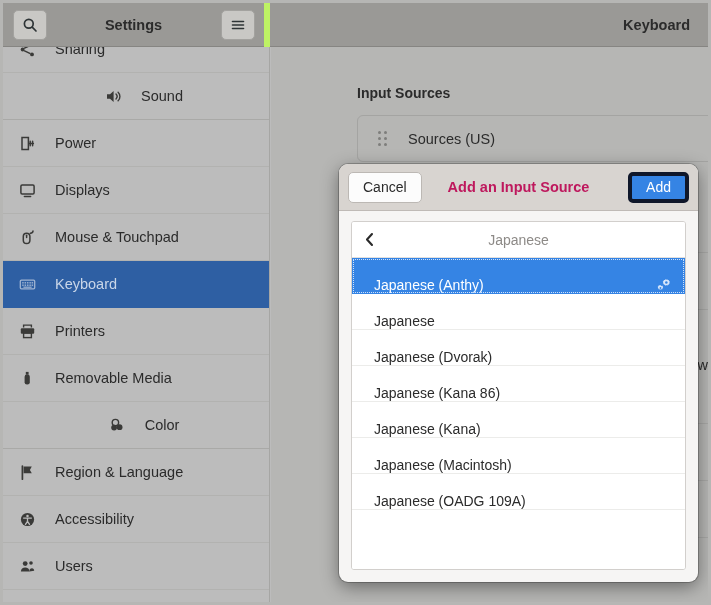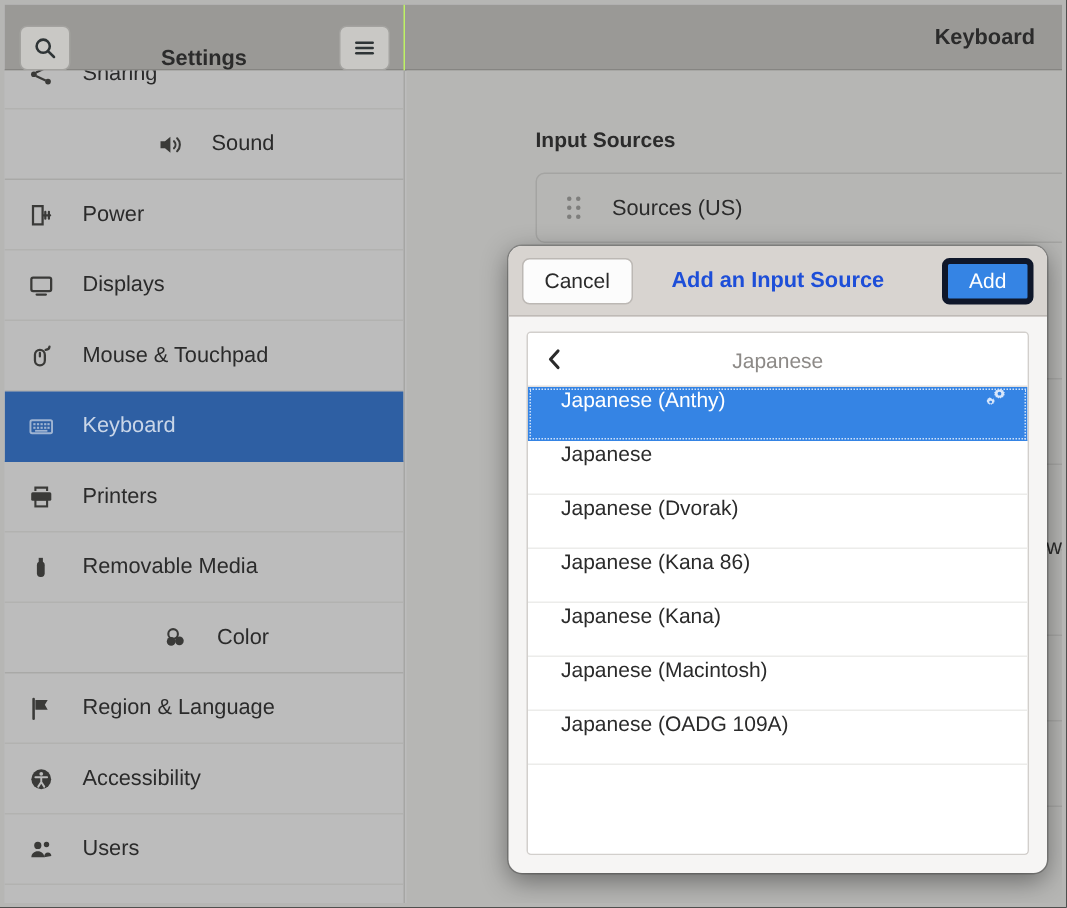--- a/index.html
+++ b/index.html
@@ -30,22 +30,22 @@
     position: absolute;
     left: 0; top: 0;
     width: 705px; height: 44px;
     background: #9a9996;
     border-bottom: 1px solid #868582;
     display: flex; align-items: center;
   }
   .hb-left {
     width: 267px; height: 44px;
     position: relative;
-    display: flex; align-items: flex-end;
-    border-right: 1px solid #bef264;
+    display: flex; align-items: center;
+    border-right: 6px solid #bef264;
   }
   .hb-right {
     flex: 1; height: 44px;
     display: flex; align-items: center;
     justify-content: flex-end;
     padding-right: 18px;
   }
   .icon-btn {
     width: 34px; height: 30px;
     background: #c9c8c5;
@@ -184,21 +184,21 @@
     border-bottom: 1px solid #bfbab6;
     display: flex; align-items: center;
     padding: 0 9px;
     position: relative;
   }
   .dlg-title {
     position: absolute;
     left: 0; right: 0;
     text-align: center;
     font-size: 14.5px; font-weight: bold;
-    color: #1d4ed8;
+    color: #be185d;
     pointer-events: none;
   }
   .btn {
     height: 31px;
     padding: 0 14px;
     border-radius: 5px;
     font-size: 14px;
     display: flex; align-items: center; justify-content: center;
     position: relative; z-index: 2;
   }
@@ -238,21 +238,21 @@
   }
   .crumb-label {
     position: absolute; left: 0; right: 0;
     text-align: center;
     font-size: 14px;
     color: #8d8a87;
     pointer-events: none;
   }
   .lrow {
     height: 36px;
-    display: flex; align-items: flex-start;
+    display: flex; align-items: flex-end;
     padding: 0 12px 0 22px;
     border-bottom: 1px solid #ececea;
     font-size: 14px;
     color: #2b2b2b;
     background: #ffffff;
   }
   .lrow.selected {
     background: #3584e4;
     color: #ffffff;
     border-bottom: 1px solid #3584e4;

